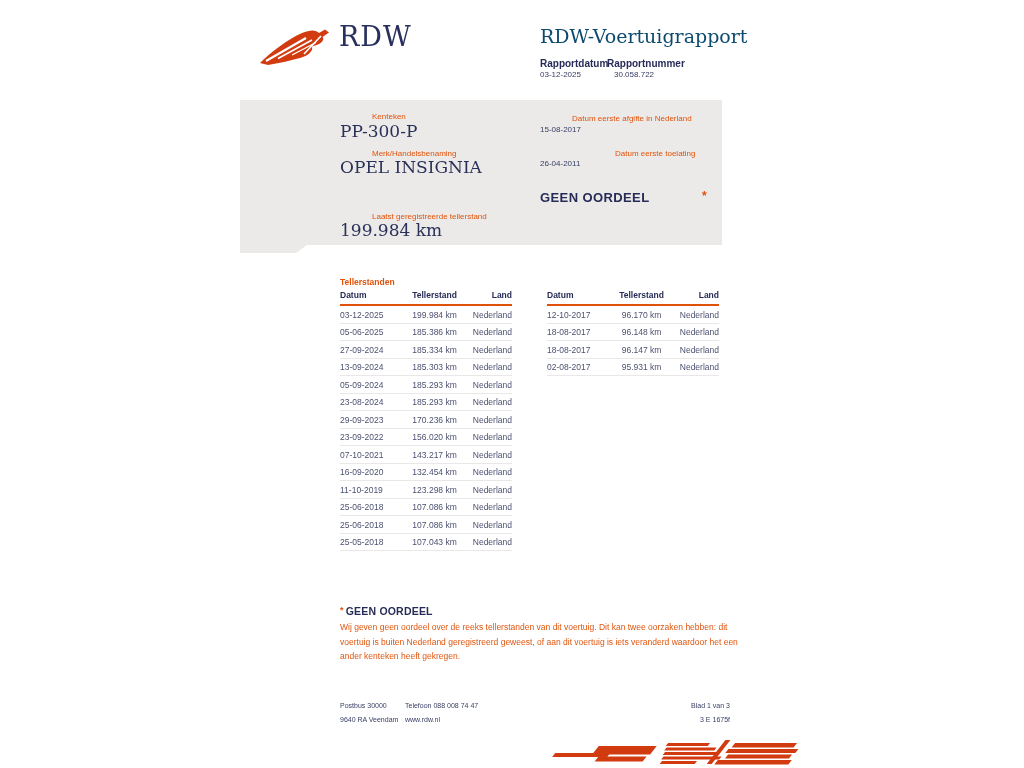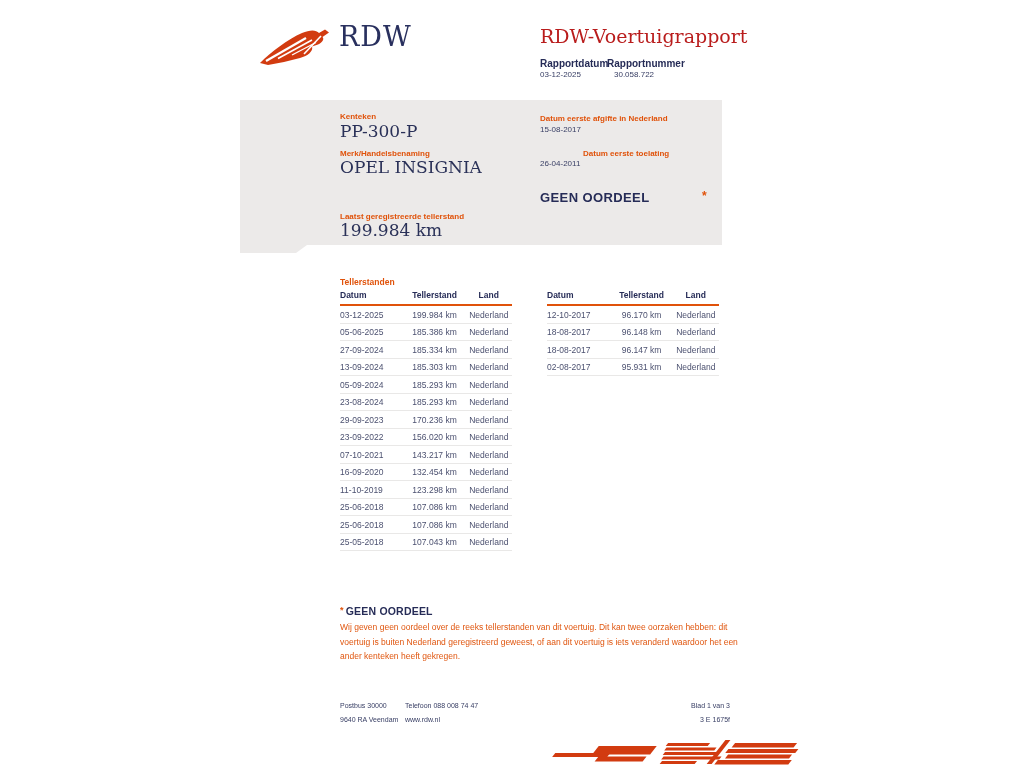--- a/index.html
+++ b/index.html
@@ -2,41 +2,41 @@
 <html><head>
 <meta charset="utf-8">
 <style>
   html,body{margin:0;padding:0;background:#ffffff;}
   .page{position:relative;width:1024px;height:768px;background:#ffffff;overflow:hidden;
         font-family:"Liberation Sans",sans-serif;}
   .abs{position:absolute;}
 
   
   .wordmark{font-family:"DejaVu Serif",serif;font-size:27px;color:#29305E;letter-spacing:1px;}
-  .doc-title{font-family:"DejaVu Serif",serif;font-size:19px;color:#b91c1c;}
+  .doc-title{font-family:"DejaVu Serif",serif;font-size:19px;color:#0c4a6e;}
   .lbl-navy{font-size:10px;font-weight:bold;color:#262C57;}
   .val-sm{font-size:8px;color:#3A4066;}
 
   
   .vbox{left:240px;top:100px;width:482px;height:153px;background:#ECEAE9;
         clip-path:polygon(0 0,100% 0,100% 145px,67px 145px,56px 100%,0 100%);}
-  .lbl-orange{font-size:8px;font-weight:bold;color:#E0520A;}
+  .lbl-orange{font-size:8px;font-weight:normal;color:#E0520A;margin-left:32px;}
   .val-serif{font-family:"DejaVu Serif",serif;font-size:17px;color:#2A3158;}
   .verdict{font-size:13px;font-weight:bold;color:#262C57;letter-spacing:.4px;}
   .star{color:#E0520A;font-weight:bold;}
 
   
   .tbl-heading{font-size:8.5px;font-weight:bold;color:#E0520A;}
   table.odo{border-collapse:collapse;width:172px;table-layout:fixed;}
   table.odo th{font-size:8.5px;font-weight:bold;color:#262C57;padding:0 0 4px 0;
                border-bottom:2px solid #E0520A;}
   table.odo td{font-size:8.5px;color:#4C5170;padding:3.5px 0 3px 0;border-bottom:1px solid #E9E8E7;}
   table.odo th:nth-child(1),table.odo td:nth-child(1){text-align:left;width:37%;}
   table.odo th:nth-child(2),table.odo td:nth-child(2){text-align:center;width:36%;}
-  table.odo th:nth-child(3),table.odo td:nth-child(3){text-align:center;width:27%;}
+  table.odo th:nth-child(3),table.odo td:nth-child(3){text-align:right;width:27%;}
 
   
   .fn-head{font-size:10.5px;font-weight:bold;color:#262C57;letter-spacing:.2px;}
   .fn-star{font-size:9px;color:#E0520A;font-weight:bold;vertical-align:2px;margin-right:2px;}
   .fn-body{width:398px;font-size:8.5px;line-height:14.6px;color:#E0560F;}
 
   
   .foot{font-size:7px;color:#3A4066;line-height:14px;}
   .foot-right{text-align:right;}
 </style>

